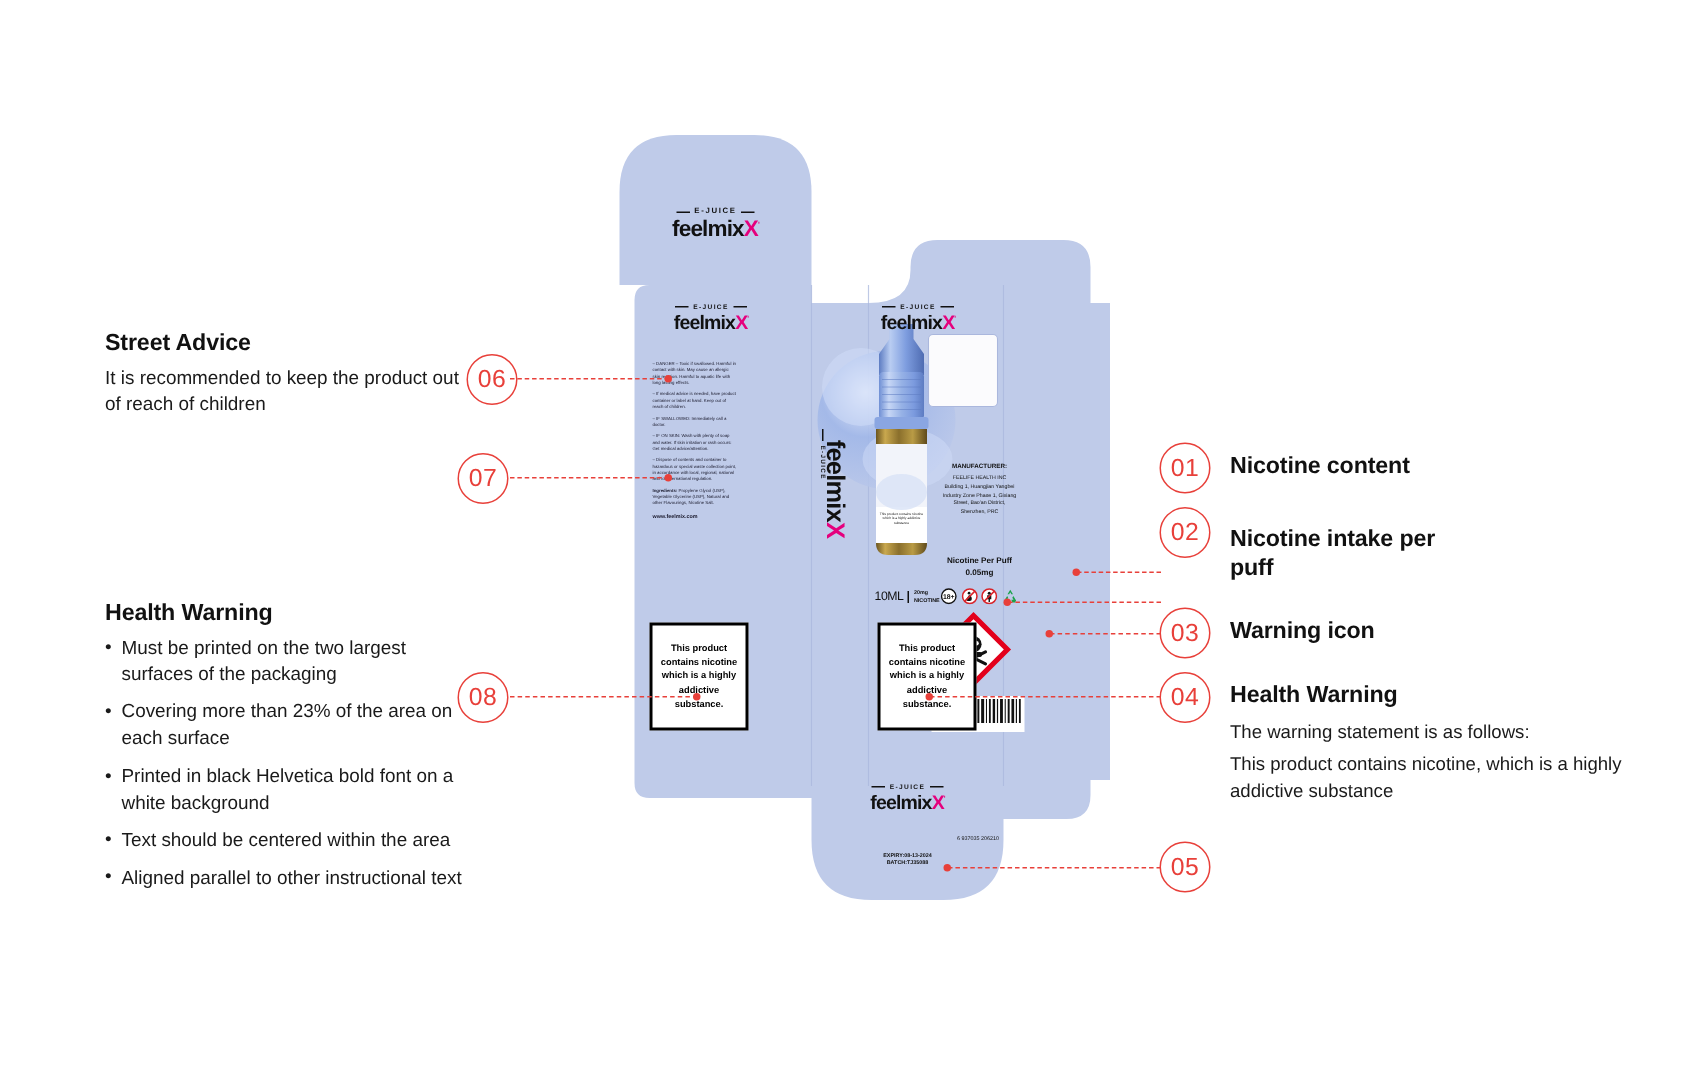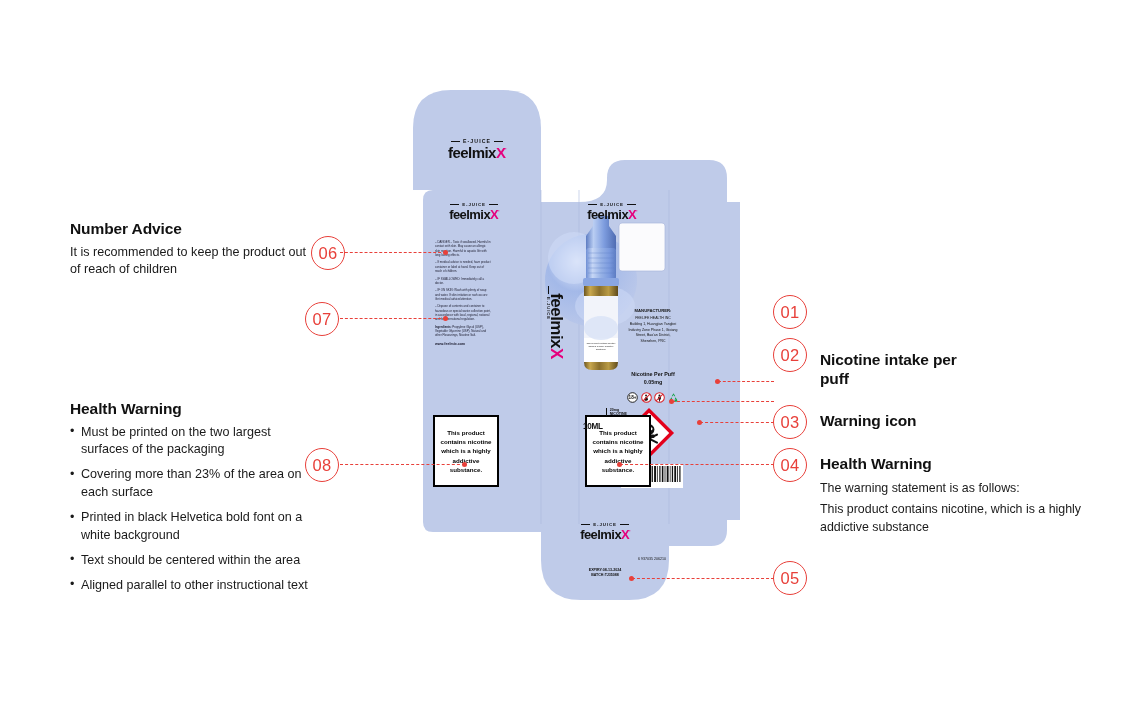--- a/index.html
+++ b/index.html
@@ -125,21 +125,21 @@
   .mfr {
     font-size:3.5px; line-height:1.62; text-align:center; color:#111;
     font-weight:bold;
   }
   .mfr .ttl { font-size:4.2px; margin-bottom:1.5px; }
   .mfr .body { font-weight:normal; }
 
   .npp { text-align:center; font-size:5.4px; font-weight:bold; color:#111; line-height:1.45; }
 
   .volrow { display:flex; align-items:center; gap:3px; }
-  .volrow .ml { font-size:8.2px; font-weight:bold; color:#111; letter-spacing:-0.3px;margin-top:29px; }
+  .volrow .ml { font-size:8.2px; font-weight:normal; color:#111; letter-spacing:-0.3px; }
   .volrow .div { width:1px; height:8px; background:#111; }
   .volrow .mg { font-size:3.6px; font-weight:bold; line-height:1.15; color:#111; }
 
   .iconrow { display:flex; align-items:center; gap:2.5px; }
   .ico { width:11px; height:11px; }
 
   .batch { font-size:3.6px; line-height:1.5; text-align:center; color:#111; font-weight:bold; }
 
   
   #sidelogo {
@@ -406,36 +406,39 @@
         <path d="M12 2.5 L16 9 H13.6 L12 6.2 L10.4 9 H8 Z" fill="#1aa34a"></path>
         <path d="M3.5 18 L7.5 11.5 L9 14 L7.2 17 H10.4 L9 21 H5 Z" fill="#1aa34a"></path>
         <path d="M20.5 18 L16.5 11.5 L15 14 L16.8 17 H13.6 L15 21 H19 Z" fill="#1aa34a"></path>
       </svg>
     </div>
 
     <div class="panel-text" style="left:226px; top:467px; width:62px; font-size:3.6px; text-align:center; color:#111;">6 937035 206210</div>
   </div>
 
   <div class="ann-block" id="blk-safety">
-    <h3 class="ann-h">Number Advice</h3>
+    <h3 class="ann-h">Street Advice</h3>
     <p class="ann-p">It is recommended to keep the product out of reach of children</p>
   </div>
 
 
   <div class="ann-block" id="blk-health">
     <h3 class="ann-h">Health Warning</h3>
     <ul class="bullets">
       <li>Must be printed on the two largest surfaces of the packaging</li>
       <li>Covering more than 23% of the area on each surface</li>
       <li>Printed in black Helvetica bold font on a white background</li>
       <li>Text should be centered within the area</li>
       <li>Aligned parallel to other instructional text</li>
     </ul>
   </div>
 
+  <div class="rblk" id="r01">
+    <h3 class="ann-h">Nicotine content</h3>
+  </div>
   <div class="rblk" id="r02">
     <h3 class="ann-h" style="width:150px;">Nicotine intake per puff</h3>
   </div>
   <div class="rblk" id="r03">
     <h3 class="ann-h">Warning icon</h3>
   </div>
   <div class="rblk" id="r04">
     <h3 class="ann-h">Health Warning</h3>
     <p class="ann-p">The warning statement is as follows:</p>
     <p class="ann-p">This product contains nicotine, which is a highly addictive substance</p>

